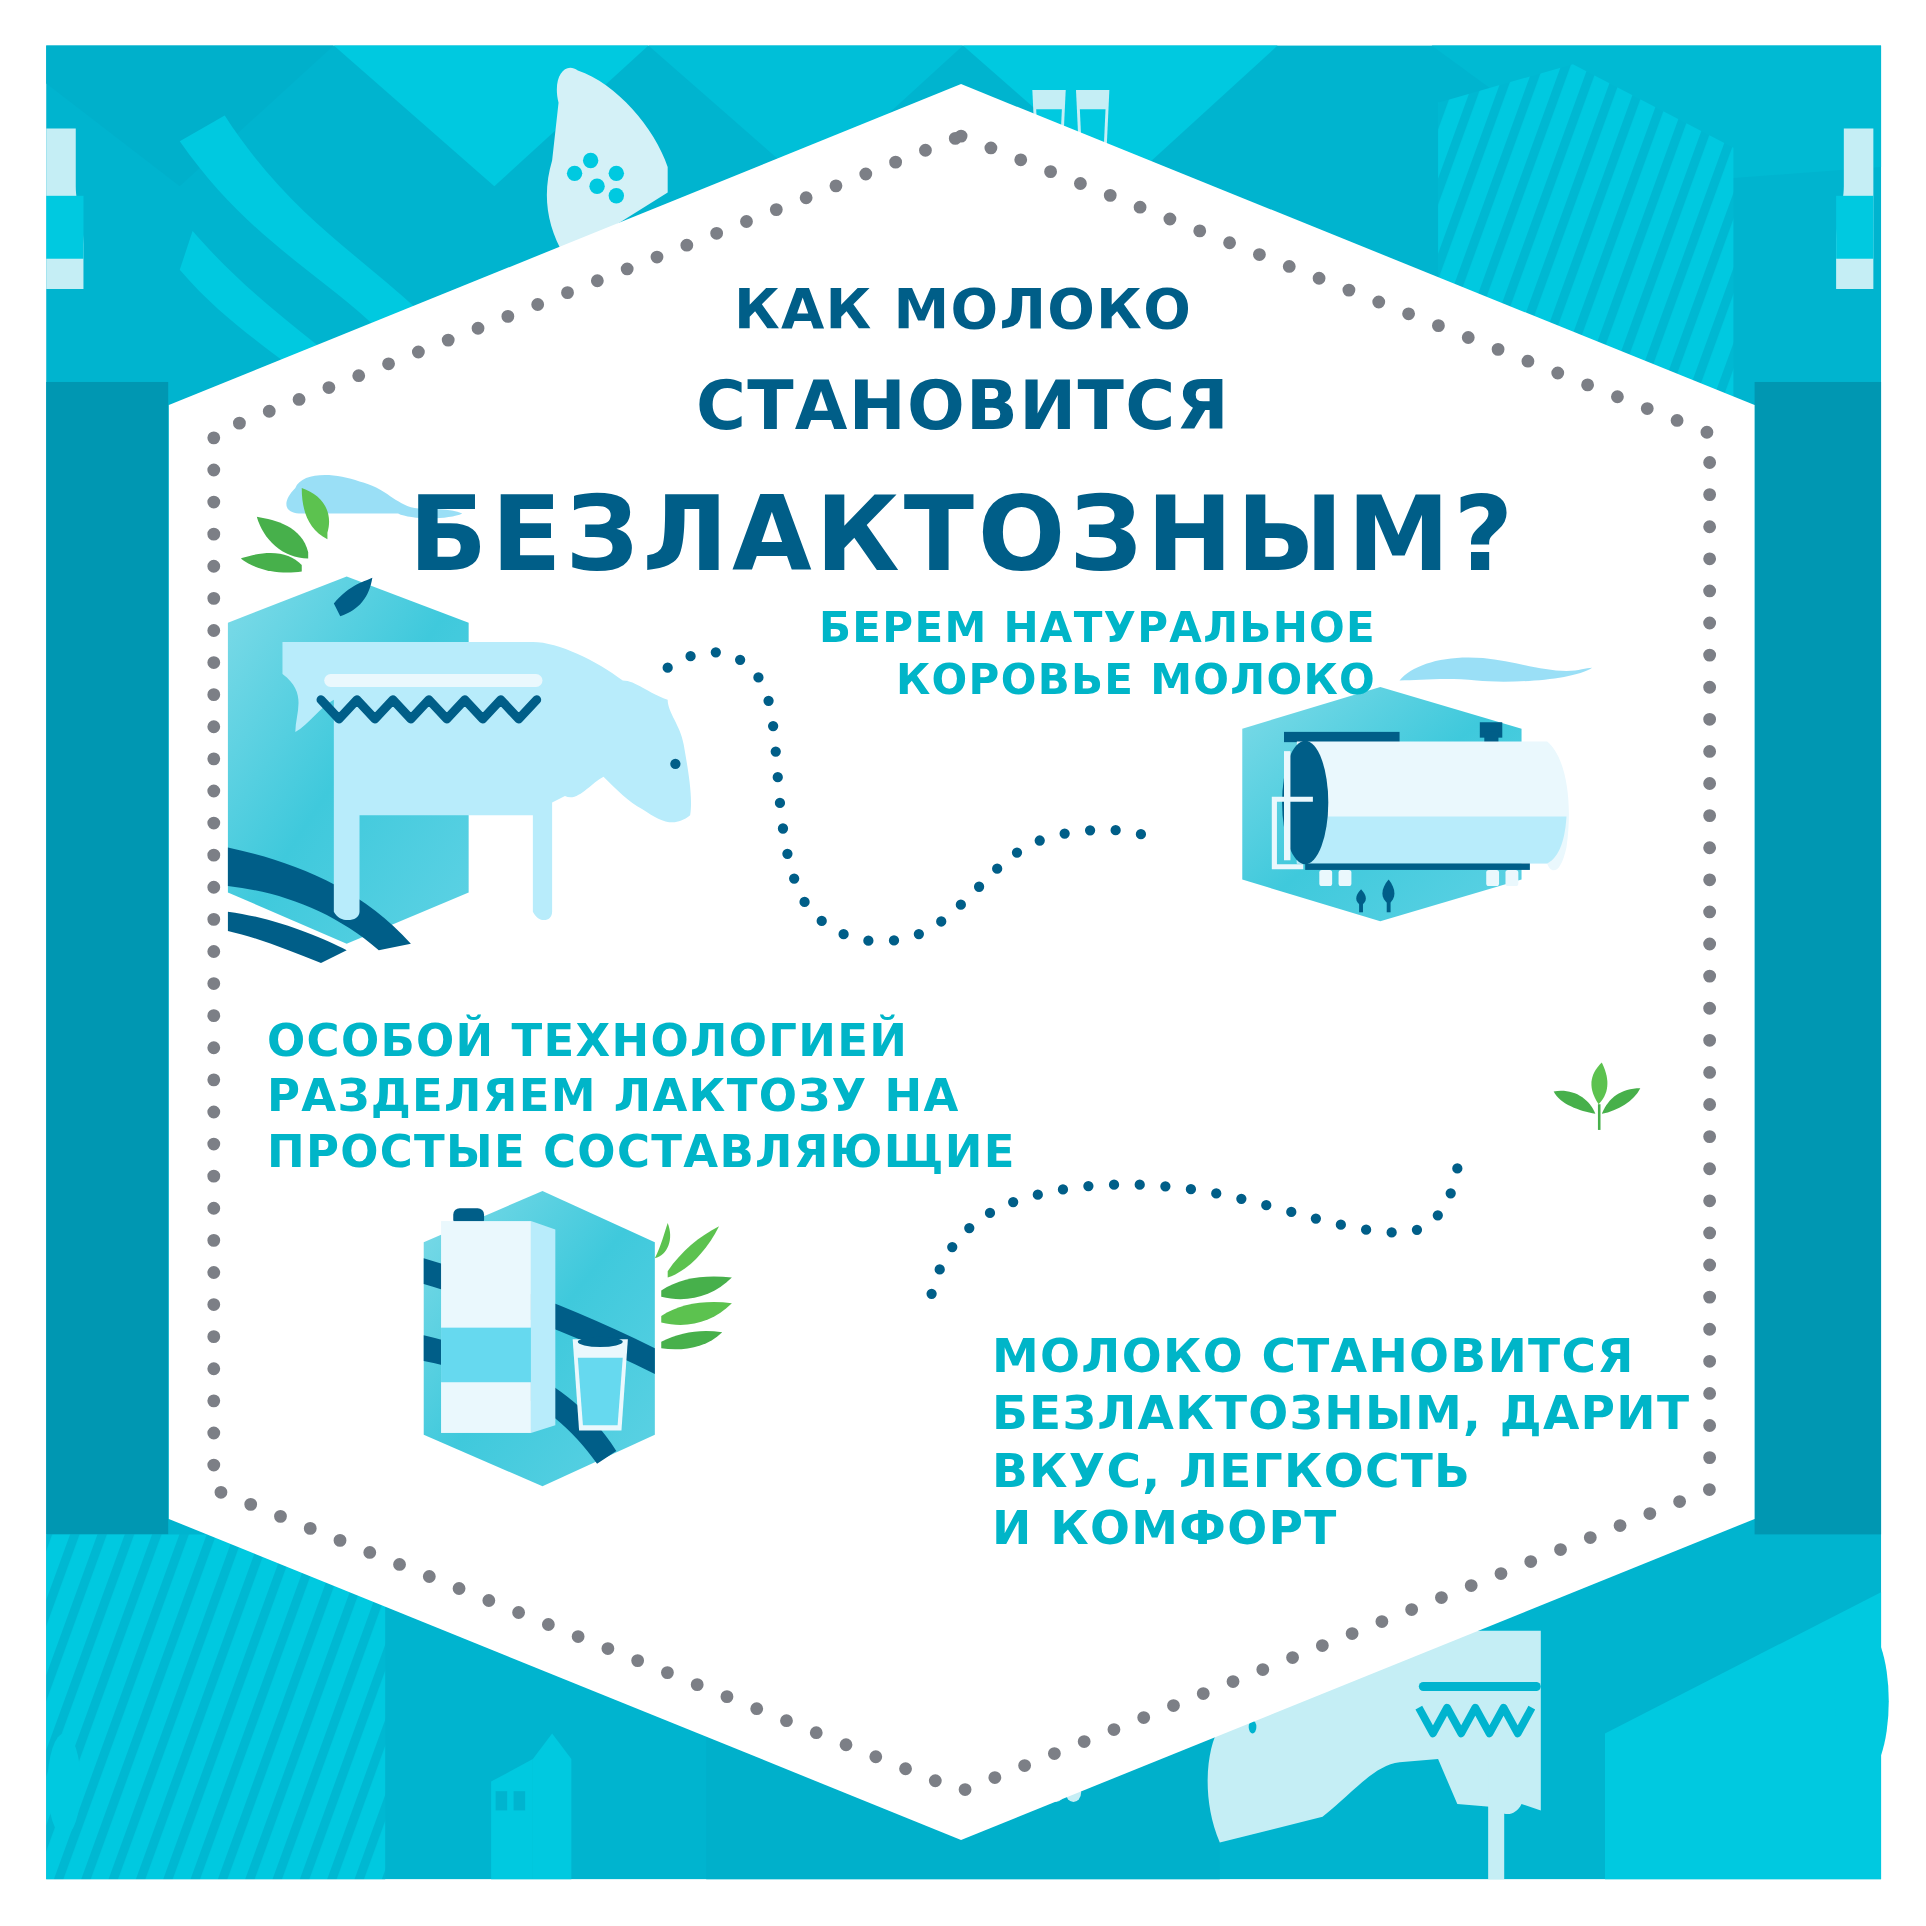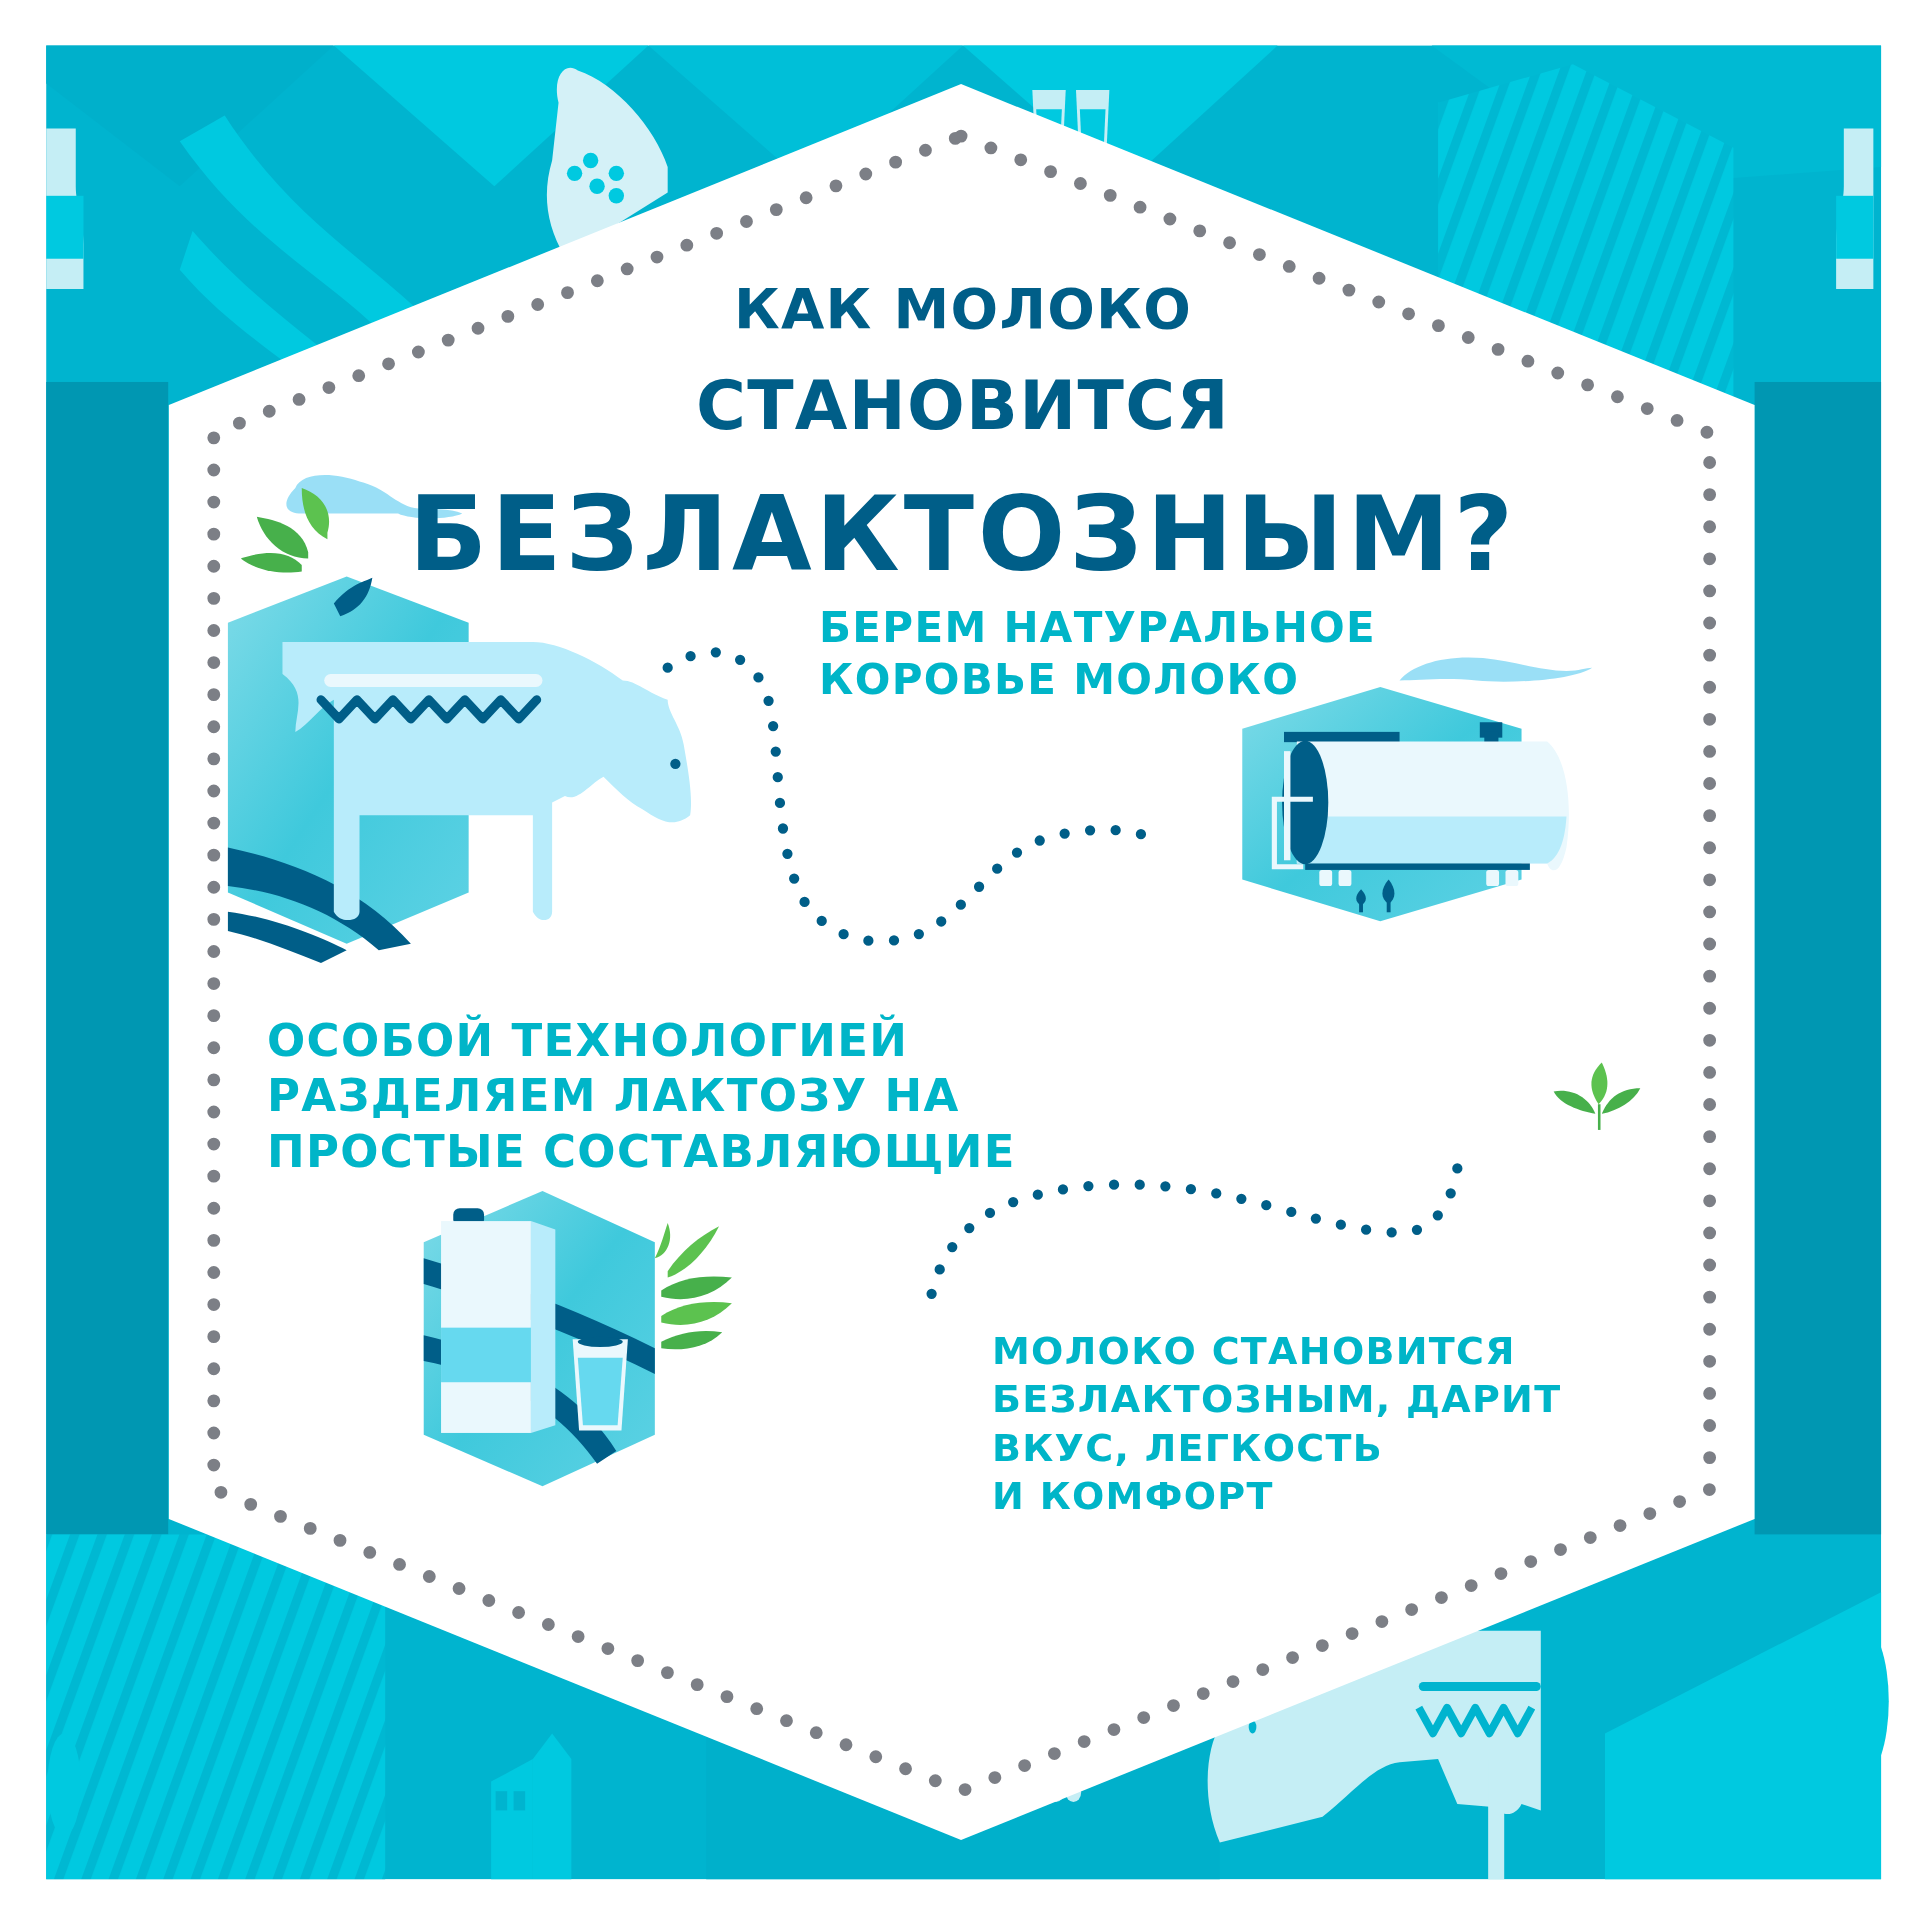--- a/index.html
+++ b/index.html
@@ -10,23 +10,23 @@
     color:#005e88; font-weight:bold; letter-spacing:1.3px; white-space:nowrap;
   }
   .title-1 { top:276px; font-size:56px; }
   .title-2 { top:366px; font-size:68px; }
   .title-3 { top:446px; font-size:103px; letter-spacing:3.9px;margin-top:28px; }
   .step-text {
     position:absolute; color:#00b5c8; font-weight:bold; white-space:nowrap;
     letter-spacing:1.3px; line-height:1.0;
   }
   .step-text div { margin-bottom:10.3px; }
-  .step1 { left:819px; top:607px; font-size:42px; }
+  .step1 { left:819px; top:607px; font-size:42px;text-align:right; }
   .step2 { left:247px; top:1018px; font-size:45px;margin-left:20px; }
-  .step3 { left:992px; top:1332px; font-size:38px; }
+  .step3 { left:992px; top:1332px; font-size:47px; }
 </style>
 </head>
 <body>
 
 <svg class="canvas" viewBox="0 0 3000 3000" xmlns="http://www.w3.org/2000/svg">
   <defs>
     <pattern id="stripes" width="40" height="40" patternUnits="userSpaceOnUse" patternTransform="rotate(20)">
       <rect width="40" height="40" fill="#00c9e0"></rect>
       <rect width="14" height="40" fill="#00b8d2"></rect>
     </pattern>

